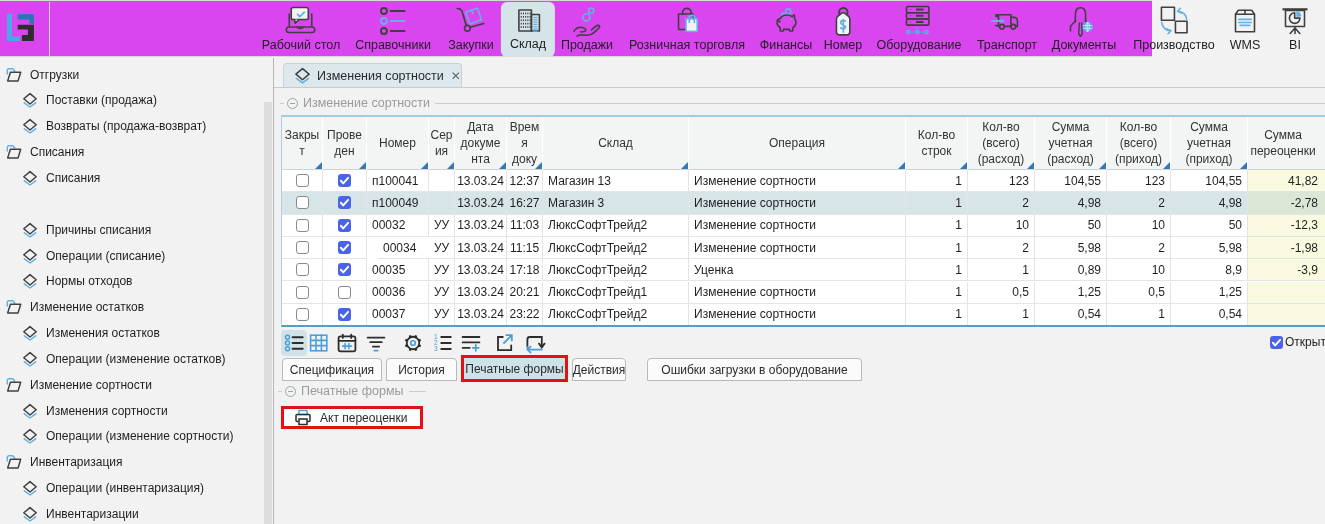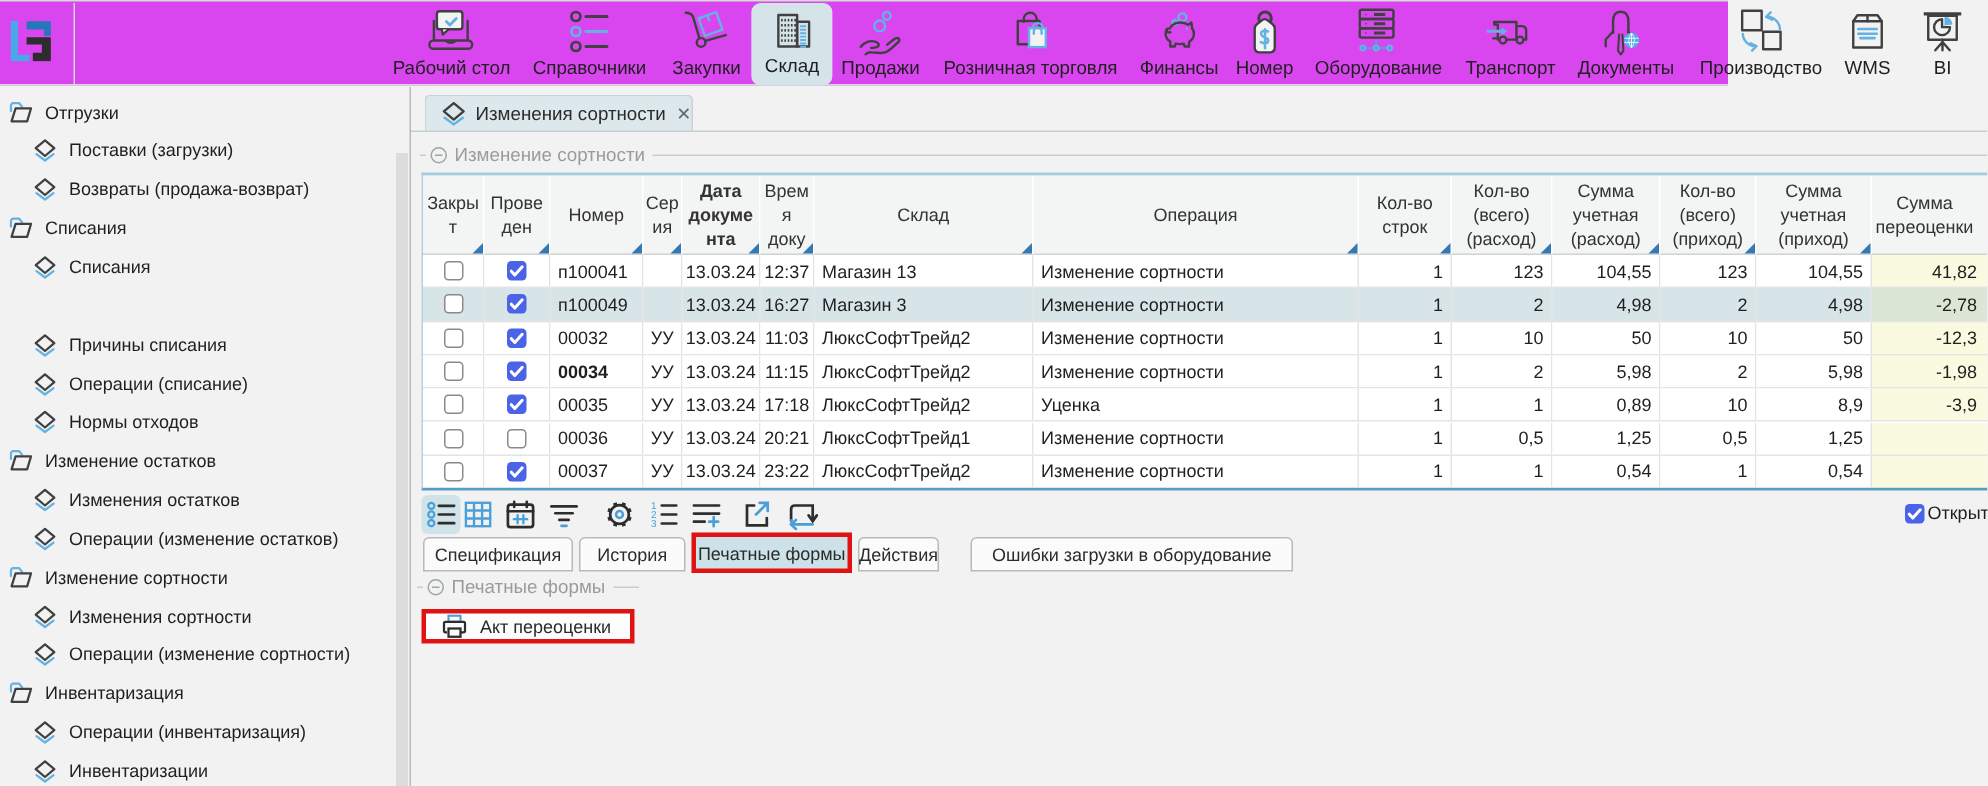--- a/index.html
+++ b/index.html
@@ -277,21 +277,21 @@
     </div>
 <div class="snode" style="top:29.8px;left:22px">
       <span class="sicon">
         <svg width="16" height="16" viewBox="0 0 16 16" fill="none">
           <g transform="scale(1.0)">
             <path d="M8 1.6 L14.2 6.8 L8 12 L1.8 6.8 Z" stroke="#404040" stroke-width="1.5" fill="none" stroke-linejoin="round"></path>
             <path d="M2.3 10.8 L8 15 L13.7 10.8" stroke="#64b2e3" stroke-width="1.5" fill="none" stroke-linecap="round" stroke-linejoin="round"></path>
           </g>
         </svg>
       </span>
-      <span class="stext">Поставки (загрузки)</span>
+      <span class="stext">Поставки (продажа)</span>
     </div>
 <div class="snode" style="top:55.7px;left:22px">
       <span class="sicon">
         <svg width="16" height="16" viewBox="0 0 16 16" fill="none">
           <g transform="scale(1.0)">
             <path d="M8 1.6 L14.2 6.8 L8 12 L1.8 6.8 Z" stroke="#404040" stroke-width="1.5" fill="none" stroke-linejoin="round"></path>
             <path d="M2.3 10.8 L8 15 L13.7 10.8" stroke="#64b2e3" stroke-width="1.5" fill="none" stroke-linecap="round" stroke-linejoin="round"></path>
           </g>
         </svg>
       </span>
@@ -474,21 +474,21 @@
         <span class="tri"></span>
       </div>
       <div class="hc" style="left:85px;width:62px;">
         <div class="ht">Номер</div>
         <span class="tri"></span>
       </div>
       <div class="hc" style="left:147px;width:26px;">
         <div class="ht">Сер<br>ия</div>
         <span class="tri"></span>
       </div>
-      <div class="hc" style="left:173px;width:52px;font-weight:bold;">
+      <div class="hc" style="left:173px;width:52px;">
         <div class="ht">Дата<br>докуме<br>нта</div>
         <span class="tri"></span>
       </div>
       <div class="hc" style="left:225px;width:36px;">
         <div class="ht">Врем<br>я<br>доку</div>
         <span class="tri"></span>
       </div>
       <div class="hc" style="left:261px;width:146px;">
         <div class="ht">Склад</div>
         <span class="tri"></span>
@@ -596,21 +596,21 @@
         <div class="dc ac" style="left:0px;width:41px;">
           <span class="cb" style="width:13px;height:13px"></span>
         </div>
         <div class="dc ac" style="left:41px;width:44px;">
           <span class="cb on" style="width:13px;height:13px">
             <svg width="13" height="13" viewBox="0 0 13 13" fill="none">
               <path d="M2.86 6.76 l2.34 2.6 l4.94 -5.46" stroke="#fff" stroke-width="2" fill="none" stroke-linecap="round" stroke-linejoin="round"></path>
             </svg>
           </span>
         </div>
-        <div class="dc al" style="left:85px;width:62px;font-weight:bold;">00034</div>
+        <div class="dc al" style="left:96px;width:62px;">00034</div>
         <div class="dc ac" style="left:147px;width:26px;">УУ</div>
         <div class="dc ac" style="left:173px;width:52px;">13.03.24</div>
         <div class="dc ac" style="left:225px;width:36px;">11:15</div>
         <div class="dc al" style="left:261px;width:146px;">ЛюксСофтТрейд2</div>
         <div class="dc al" style="left:407px;width:217px;">Изменение сортности</div>
         <div class="dc ar" style="left:624px;width:62px;">1</div>
         <div class="dc ar" style="left:686px;width:67px;">2</div>
         <div class="dc ar" style="left:753px;width:72px;">5,98</div>
         <div class="dc ar" style="left:825px;width:64px;">2</div>
         <div class="dc ar" style="left:889px;width:77px;">5,98</div>

